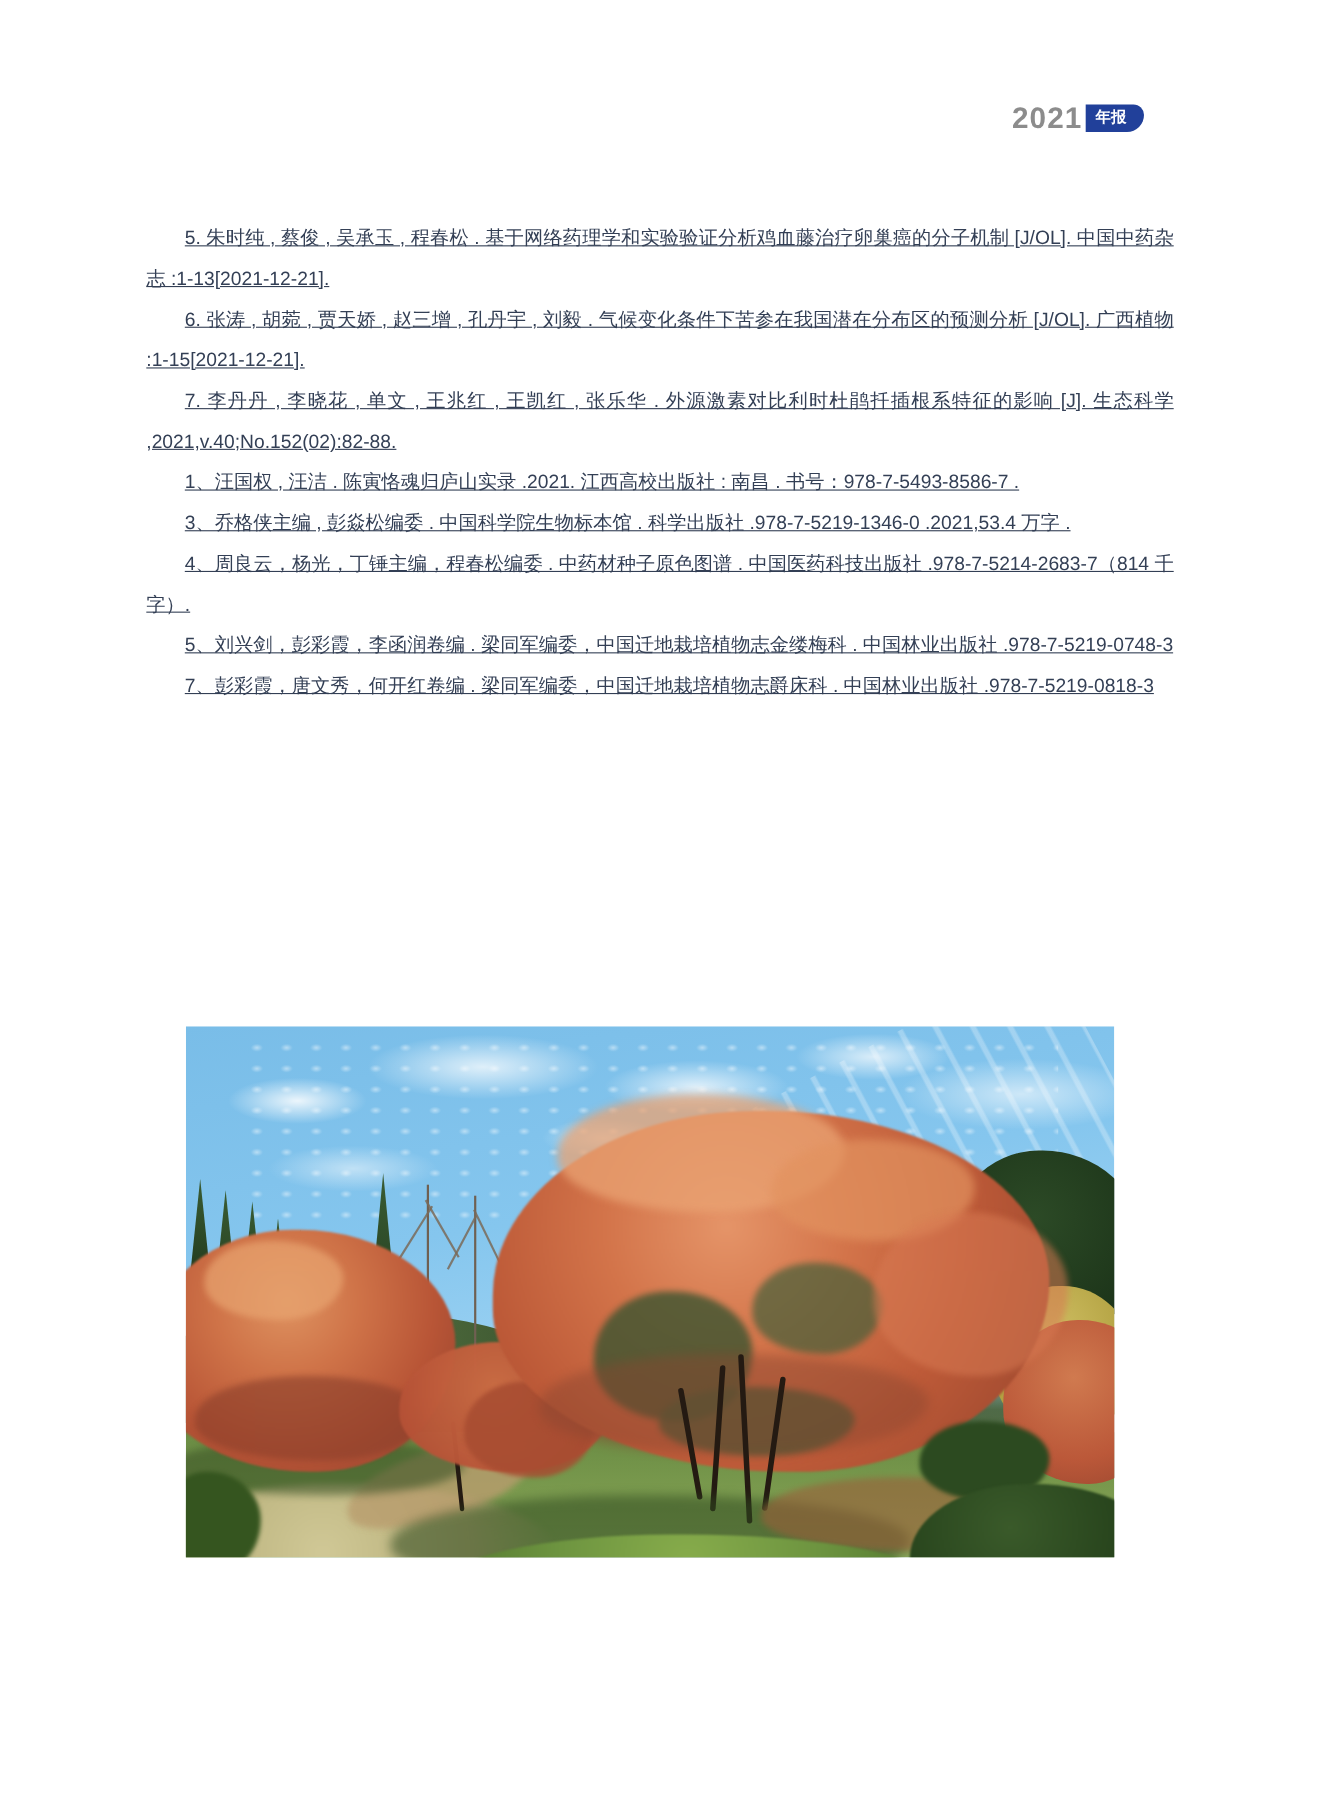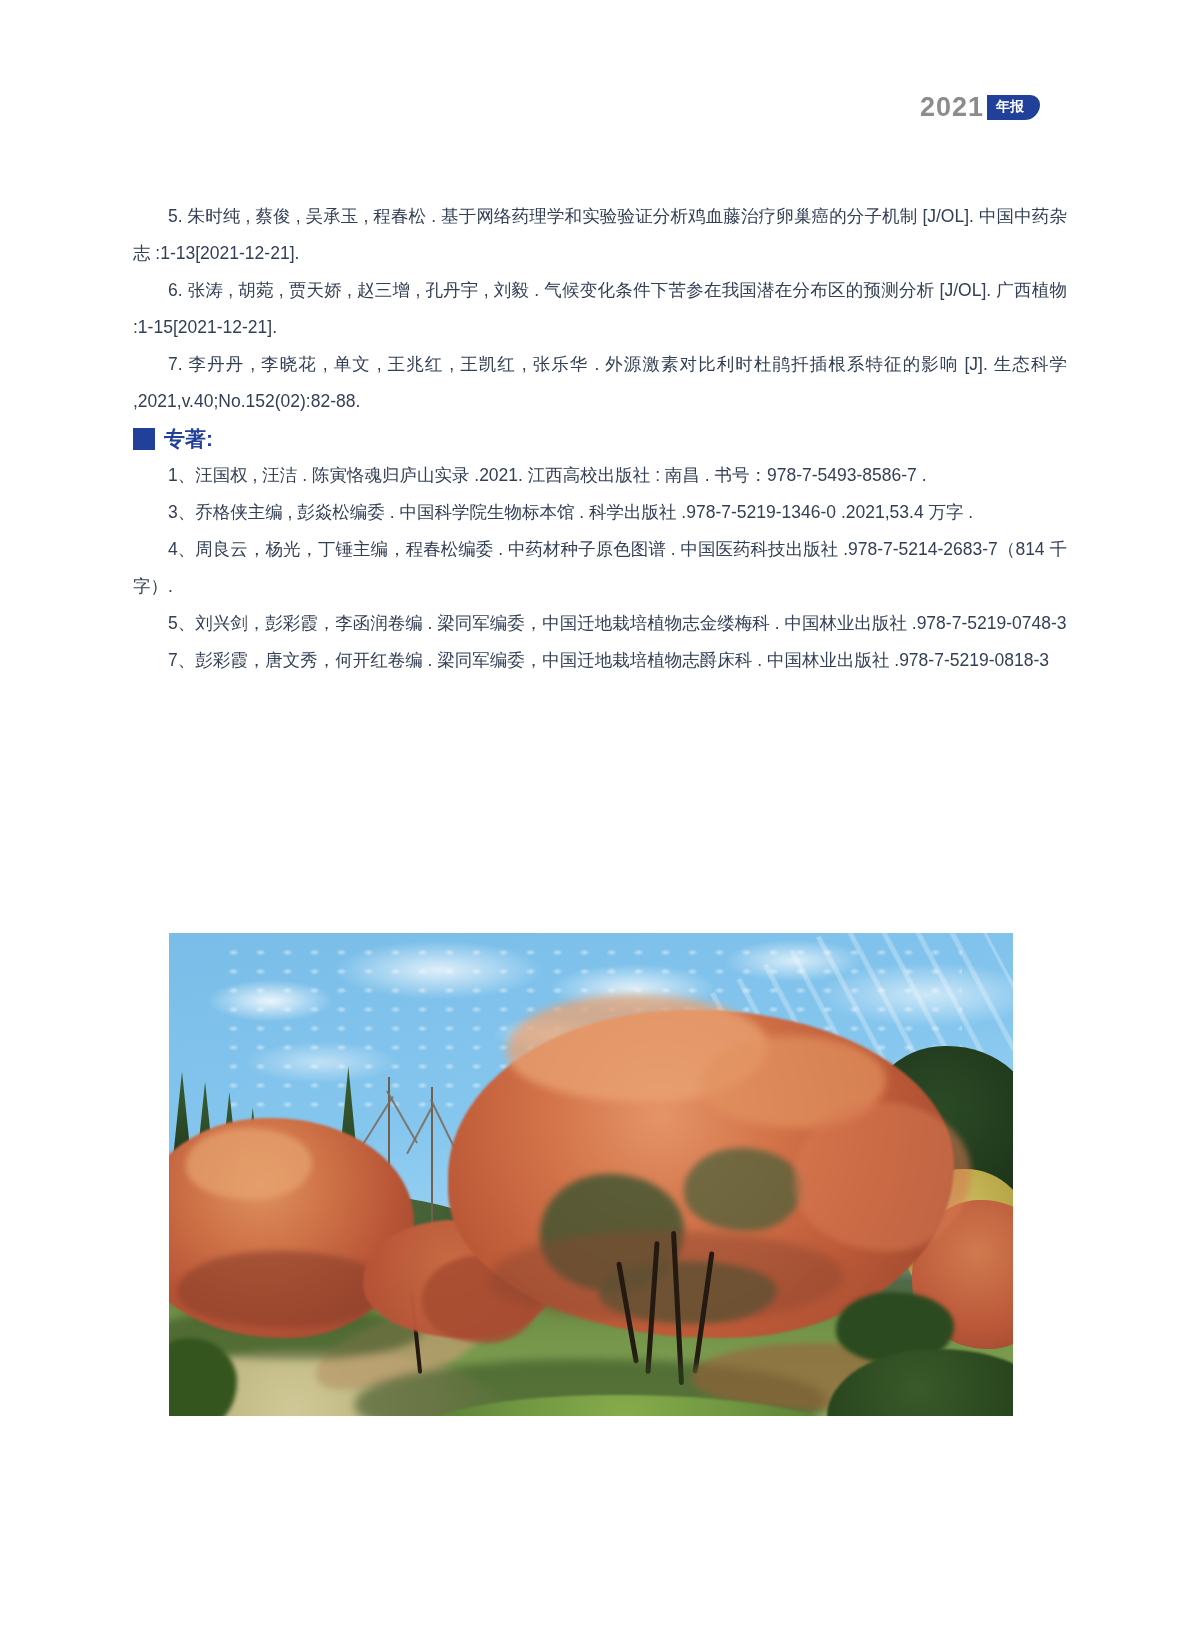--- a/index.html
+++ b/index.html
@@ -9,21 +9,21 @@
   
   .hdr{position:absolute;top:92px;right:160px;display:flex;align-items:center;}
   .hdr-year{font-size:27px;font-weight:bold;color:var(--header-gray,#8c8c8c);letter-spacing:1px;}
   .hdr-badge{display:inline-block;margin-left:3px;background:var(--accent-blue,#21409a);color:#fff;
              font-size:14px;font-weight:bold;padding:3px 16px 4px 9px;border-radius:0 10px 16px 0;}
 
   
   .content{position:absolute;left:133px;top:198px;width:934px;
            font-size:17.5px;line-height:37px;color:var(--body-text,#333f55);
            text-align:justify;}
-  .content p{margin:0;text-indent:2em;}
+  .content p{margin:0;text-indent:2em;text-decoration:underline;}
   .sec-head{display:flex;align-items:center;height:37px;}
   .sec-sq{width:22px;height:22px;background:var(--accent-blue,#21409a);margin-right:9px;flex:none;}
   .sec-title{font-size:21px;font-weight:bold;color:var(--accent-blue,#21409a);}
 
   
   .ftr{position:absolute;top:1486px;right:213px;display:flex;align-items:flex-start;}
   .ftr-text{font-size:17px;color:var(--footer-gray,#808080);}
   .ftr-page{font-size:21px;font-weight:bold;color:var(--accent-blue,#21409a);}
 
   
@@ -101,24 +101,20 @@
   <div class="hdr">
     <span class="hdr-year">2021</span>
     <span class="hdr-badge">年报</span>
   </div>
 
   <div class="content">
     <p>5. 朱时纯 , 蔡俊 , 吴承玉 , 程春松 . 基于网络药理学和实验验证分析鸡血藤治疗卵巢癌的分子机制 [J/OL]. 中国中药杂志 :1-13[2021-12-21].</p>
     <p>6. 张涛 , 胡菀 , 贾天娇 , 赵三增 , 孔丹宇 , 刘毅 . 气候变化条件下苦参在我国潜在分布区的预测分析 [J/OL]. 广西植物 :1-15[2021-12-21].</p>
     <p>7. 李丹丹 , 李晓花 , 单文 , 王兆红 , 王凯红 , 张乐华 . 外源激素对比利时杜鹃扦插根系特征的影响 [J]. 生态科学 ,2021,v.40;No.152(02):82-88.</p>
 
-    <div class="sec-head">
-      <span class="sec-sq"></span>
-      <span class="sec-title">专著:</span>
-    </div>
 
     <p>1、汪国权 , 汪洁 . 陈寅恪魂归庐山实录 .2021. 江西高校出版社 : 南昌 . 书号：978-7-5493-8586-7 .</p>
     <p>3、乔格侠主编 , 彭焱松编委 . 中国科学院生物标本馆 . 科学出版社 .978-7-5219-1346-0 .2021,53.4 万字 .</p>
     <p>4、周良云，杨光，丁锤主编，程春松编委 . 中药材种子原色图谱 . 中国医药科技出版社 .978-7-5214-2683-7（814 千字）.</p>
     <p>5、刘兴剑，彭彩霞，李函润卷编 . 梁同军编委，中国迁地栽培植物志金缕梅科 . 中国林业出版社 .978-7-5219-0748-3</p>
     <p>7、彭彩霞，唐文秀，何开红卷编 . 梁同军编委，中国迁地栽培植物志爵床科 . 中国林业出版社 .978-7-5219-0818-3</p>
   </div>
 
   <div class="photo" title="autumn-garden-with-red-maple-trees">
     <div class="sky"></div>

